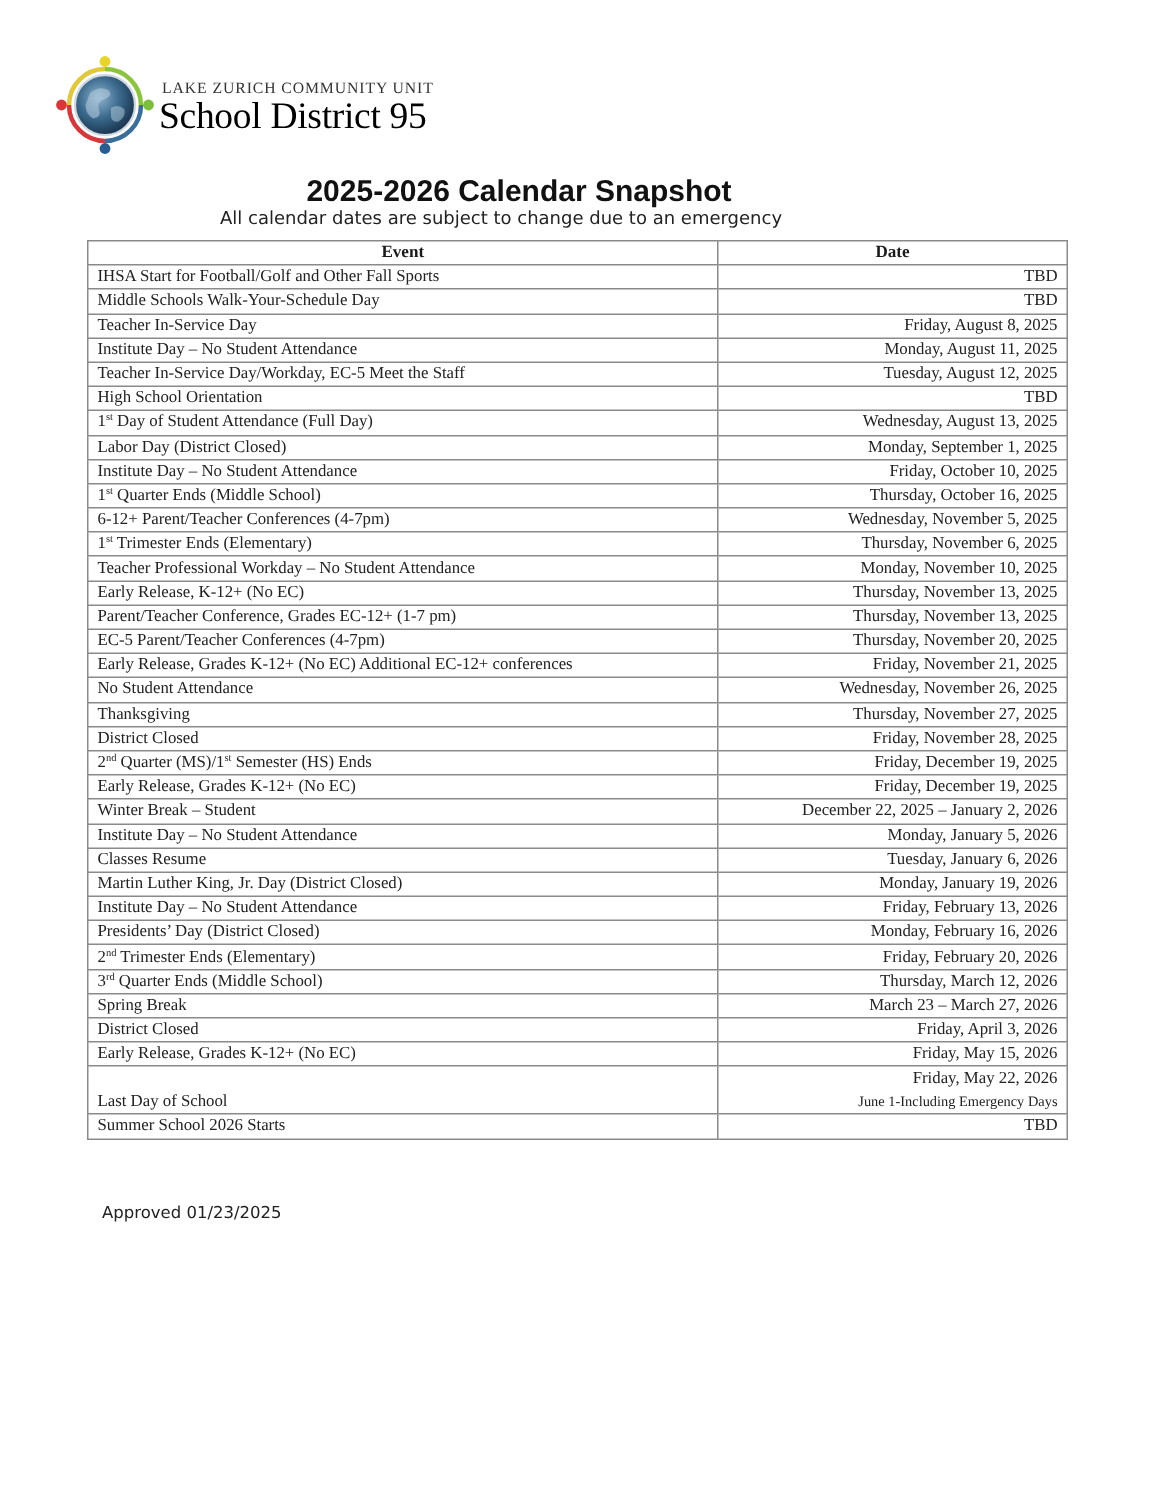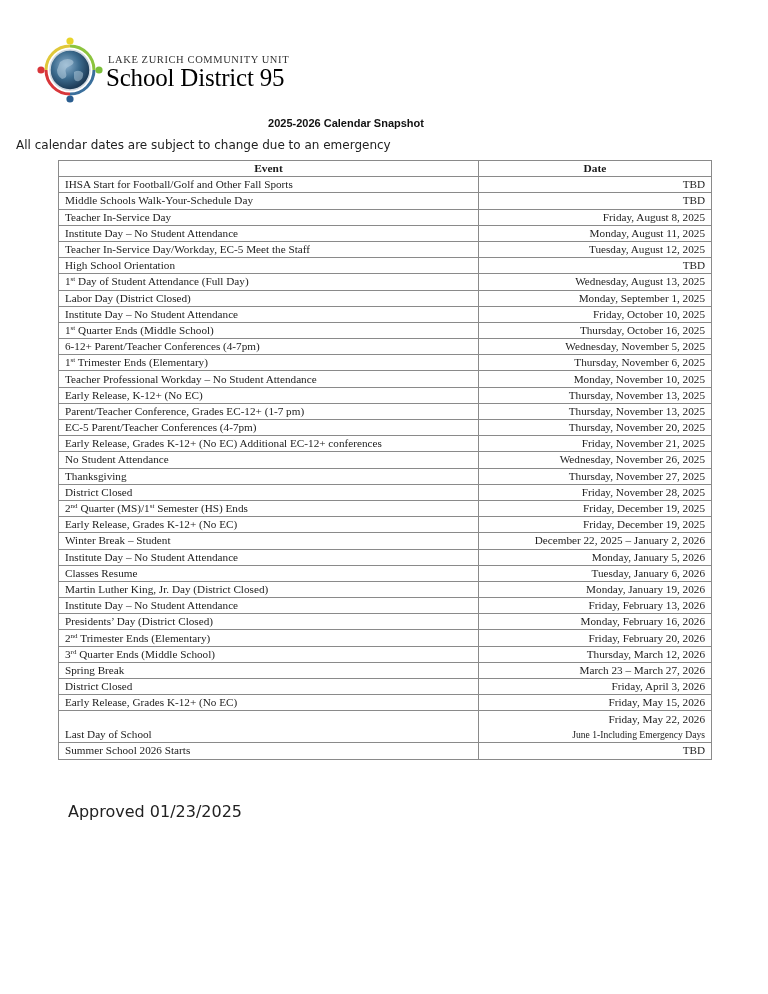--- a/index.html
+++ b/index.html
@@ -5,38 +5,38 @@
     html, body { margin: 0; padding: 0; background: #ffffff; }
     body { width: 768px; height: 994px; position: relative; overflow: hidden;
            font-family: "Liberation Sans", sans-serif; color: #1a1a1a; }
     .logo { position: absolute; left: 36px; top: 36px; width: 240px; height: 68px; }
     .logo-mark { position: absolute; left: 0; top: 0; width: 68px; height: 68px; }
     .logo-small { position: absolute; left: 72px; top: 18px; font-family: "Liberation Serif", serif;
                   font-size: 10.5px; letter-spacing: 0.6px; color: #333; white-space: nowrap; }
     .logo-big { position: absolute; left: 70px; top: 28px; font-family: "Liberation Serif", serif;
                 font-size: 25px; color: #000000; white-space: nowrap; letter-spacing: -0.2px; }
     .title { position: absolute; left: 0; width: 692px; top: 117px; text-align: center;
-             font-family: "Liberation Sans", sans-serif; font-weight: bold; font-size: 11px; color: #111; }
-    .subtitle { position: absolute; left: 0; width: 668px; top: 138px; 
-                font-family: "DejaVu Sans", sans-serif; font-size: 12px; color: #222; margin-left: 16px; }
+             font-family: "Liberation Sans", sans-serif; font-weight: bold; font-size: 20px; color: #111; }
+    .subtitle { position: absolute; left: 0; width: 668px; top: 138px; text-align: center;
+                font-family: "DejaVu Sans", sans-serif; font-size: 12px; color: #222; }
     table.cal { position: absolute; left: 58px; top: 160px; width: 653px; border-collapse: collapse;
                 font-family: Liberation Serif, serif; font-size: 11.2px; color: #222; table-layout: fixed; }
     table.cal td, table.cal th { border: 1px solid #8a8a8a; padding: 0 6px; height: 15.2px; line-height: 15px;
                                  white-space: nowrap; overflow: hidden; }
     table.cal th { font-weight: bold; font-size: 11.4px; text-align: center; color: #1a1a1a; }
     col.c-event { width: 420px; }
     col.c-date { width: 233px; }
     td.date { text-align: right; }
     sup { font-size: 7px; line-height: 0; vertical-align: 4px; }
     tr.tall td { height: 31px; }
     td.tall-event { vertical-align: bottom; }
     .date-sub { display: block; font-size: 9.6px; line-height: 14px; }
     .date-main { display: block; line-height: 17px; }
     .approved { position: absolute; left: 68px; top: 802px; font-family: "DejaVu Sans", sans-serif;
-                font-size: 16px; color: #222; }
+                font-size: 11px; color: #222; }
   </style>
 </head>
 <body>
 
 <div class="logo">
   <svg class="logo-mark" viewBox="0 0 68 68">
     <defs>
       <radialGradient id="g" cx="40%" cy="38%" r="60%">
         <stop offset="0%" stop-color="#8fb3cf"></stop>
         <stop offset="55%" stop-color="#3d6c8f"></stop>

